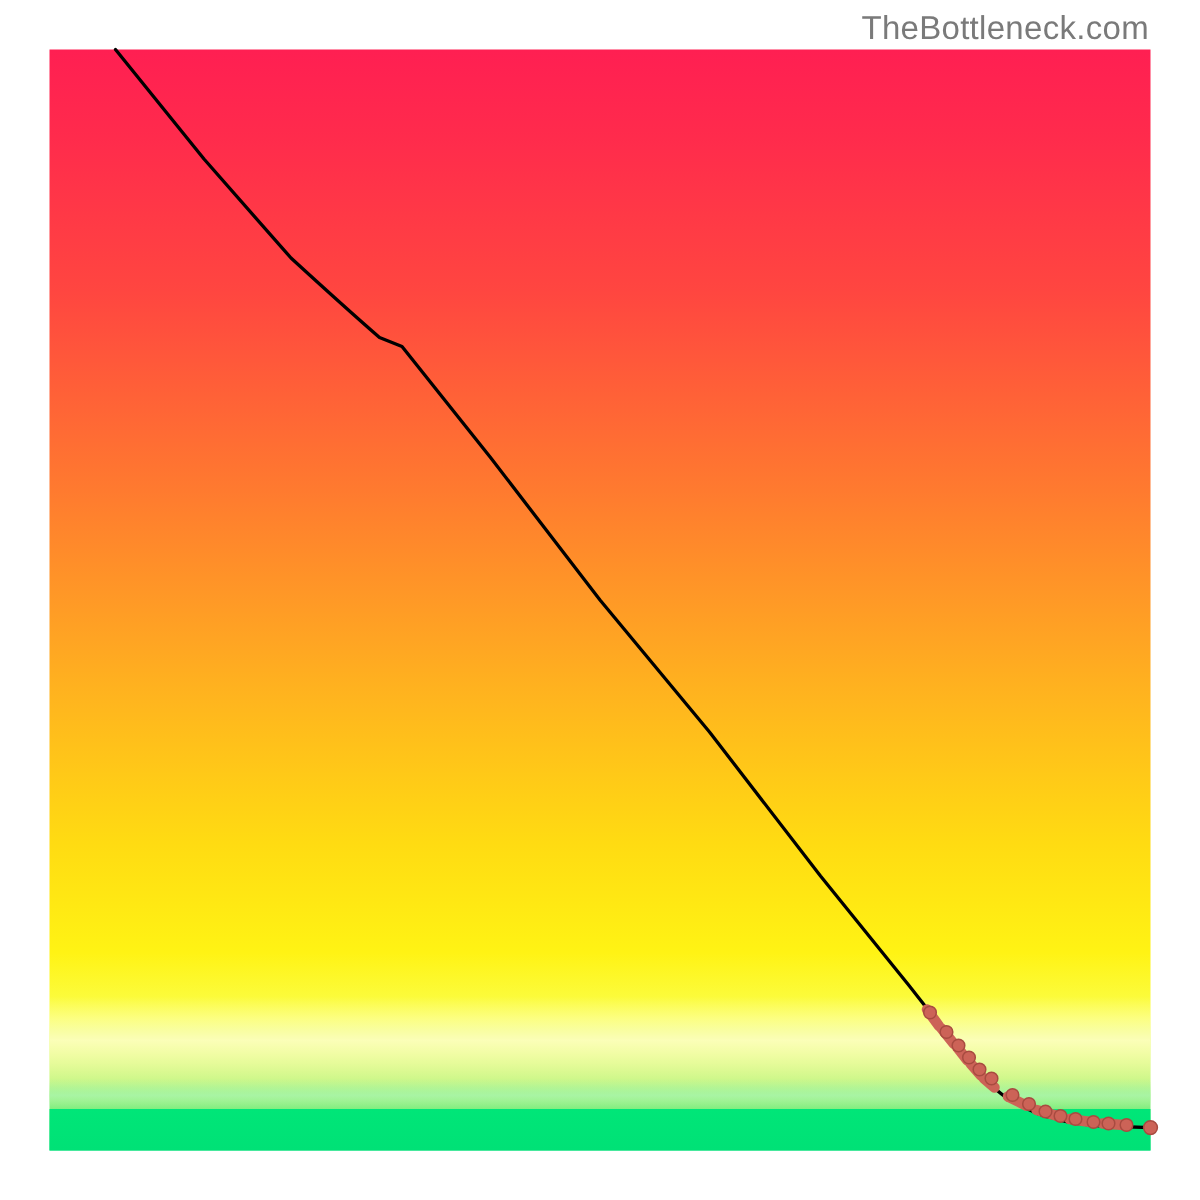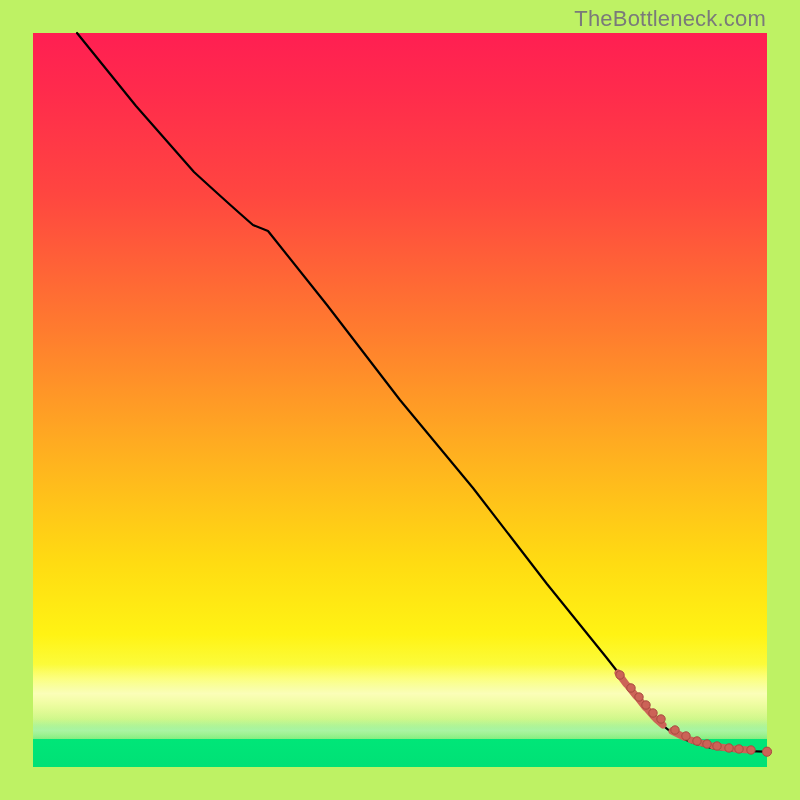--- a/index.html
+++ b/index.html
@@ -8,21 +8,21 @@
     width: 800px;
     height: 800px;
     background: #000;
     overflow: hidden;
     font-family: Arial, Helvetica, sans-serif;
   }
   .frame {
     position: relative;
     width: 800px;
     height: 800px;
-    background: #bef264;
+    background: #ffffff;
   }
   .plot {
     position: absolute;
     left: 33px;
     top: 33px;
     width: 734px;
     height: 734px;
     
     background:
       

